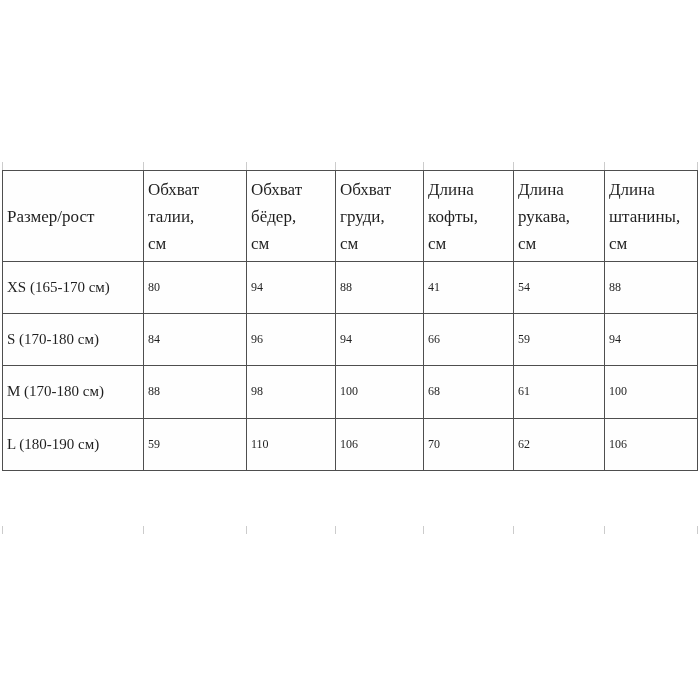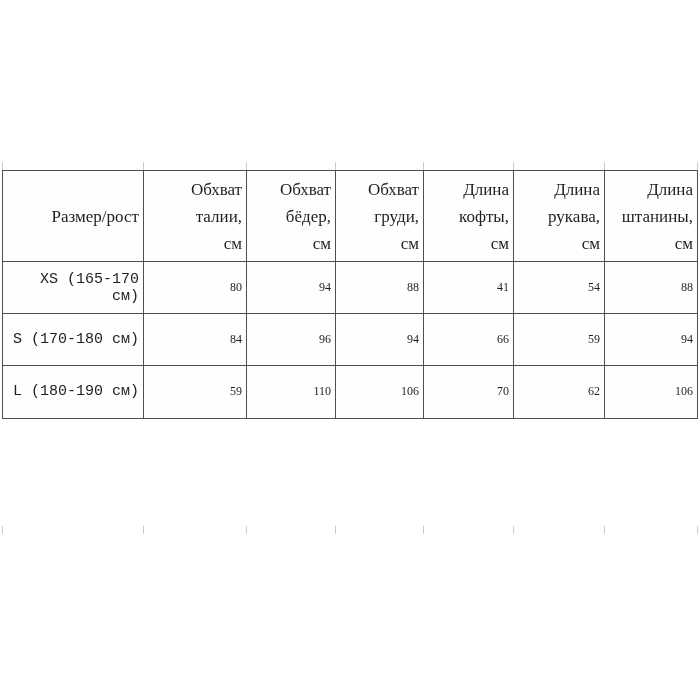--- a/index.html
+++ b/index.html
@@ -19,40 +19,39 @@
     position: absolute;
     left: 2px;
     top: 170px;
     width: 695px;
     border-collapse: collapse;
     table-layout: fixed;
   }
   .size-table th,
   .size-table td {
     border: 1.4px solid #4e4e4e;
-    text-align: right;
+    text-align: left;
     vertical-align: middle;
     color: #1f1f1f;
     font-weight: normal;
     padding: 0 4px;
     background: #fefefe;
   }
   .size-table thead th {
     height: 90px;
     font-size: 17px;
     line-height: 27px;
     white-space: pre-line; 
   }
   .size-table tbody td {
     height: 51.2px;
     font-size: 12px;
   }
   .size-table tbody td.row-label {
     font-size: 15px;
-    font-family: Liberation Mono, monospace;
   }
   
   .stub {
     position: absolute;
     width: 1px;
     height: 8px;
     background: #cccccc;
   }
 </style>
 </head>
@@ -105,20 +104,29 @@
       <tr>
         <td class="row-label">S (170-180 см)</td>
         <td>84</td>
         <td>96</td>
         <td>94</td>
         <td>66</td>
         <td>59</td>
         <td>94</td>
       </tr>
       <tr>
+        <td class="row-label">M (170-180 см)</td>
+        <td>88</td>
+        <td>98</td>
+        <td>100</td>
+        <td>68</td>
+        <td>61</td>
+        <td>100</td>
+      </tr>
+      <tr>
         <td class="row-label">L (180-190 см)</td>
         <td>59</td>
         <td>110</td>
         <td>106</td>
         <td>70</td>
         <td>62</td>
         <td>106</td>
       </tr>
     </tbody>
   </table>

